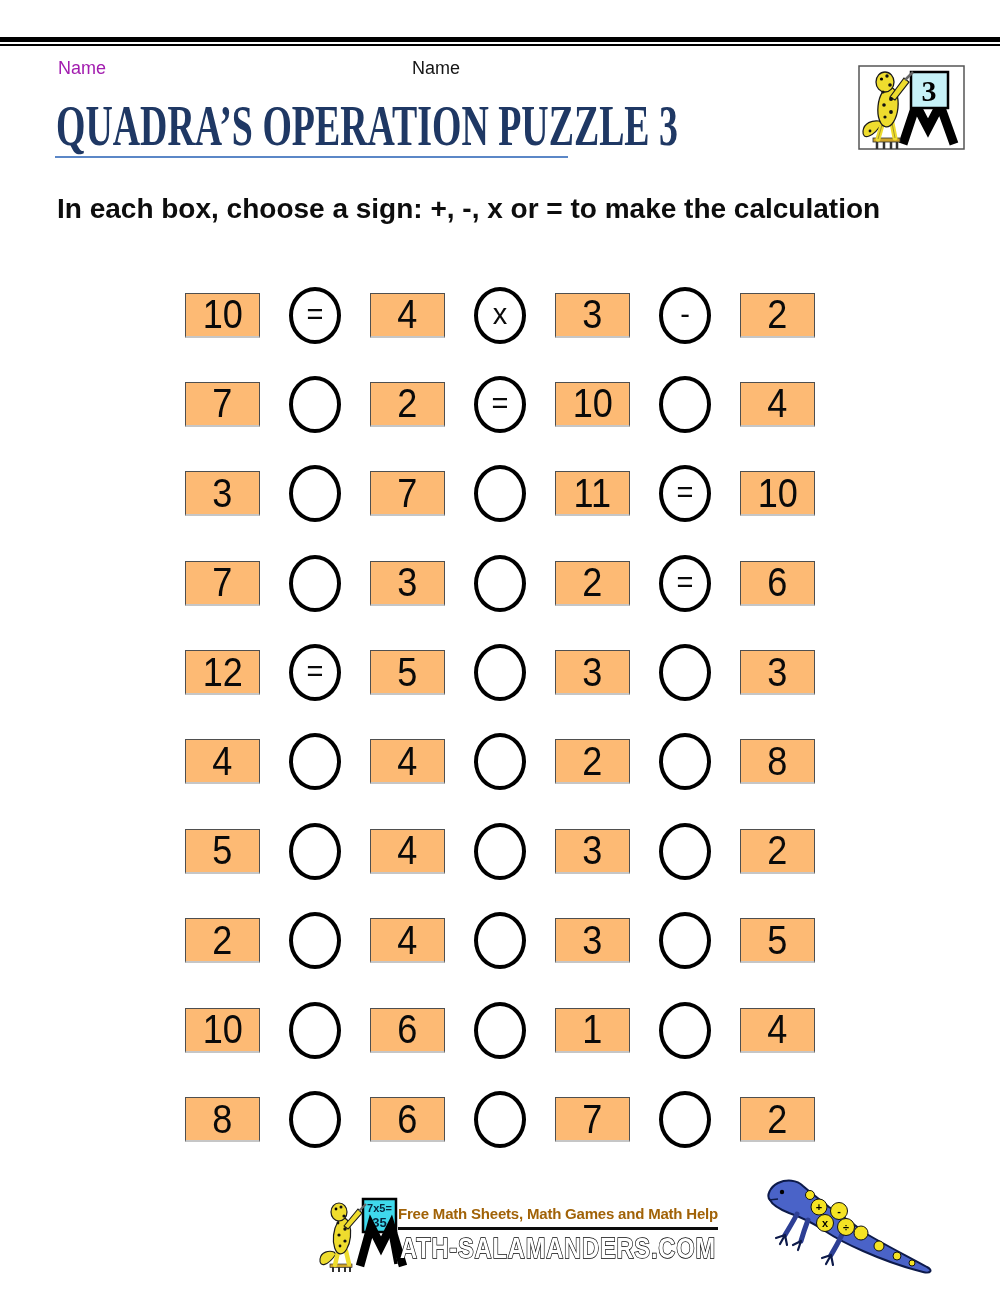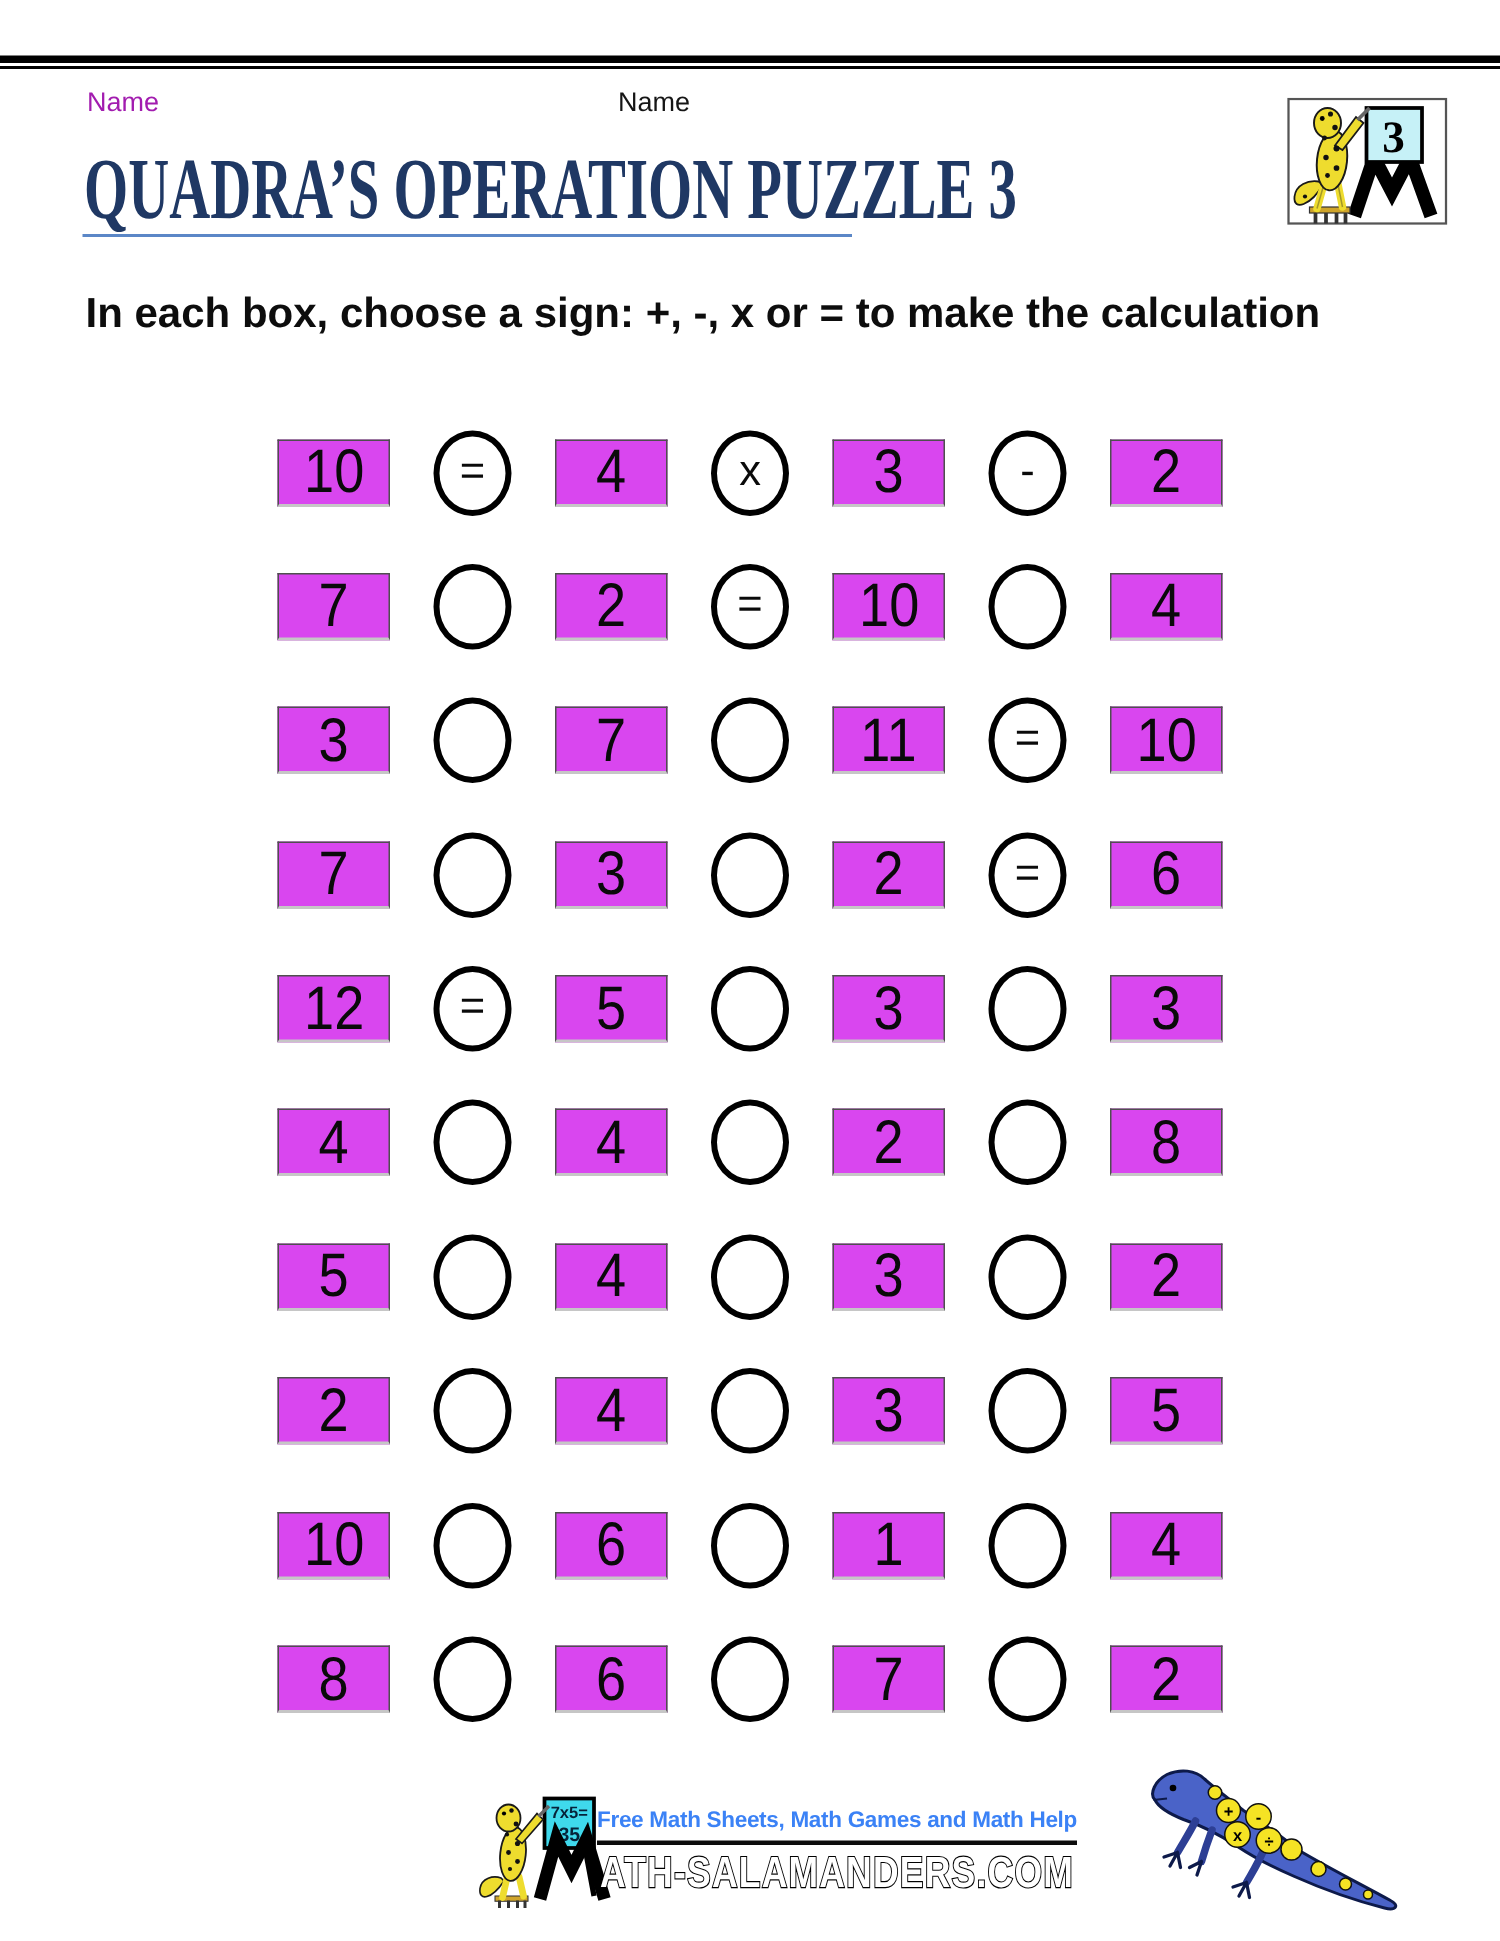--- a/index.html
+++ b/index.html
@@ -16,28 +16,28 @@
   .date-label{left:412px;top:58px;font-size:18px;color:#151515;}
 
   .title-svg{left:54px;top:94px;}
   .title-underline{left:55px;top:156px;width:513px;height:2px;background:#5b87c7;}
 
   .instructions{left:57px;top:186px;width:880px;font-size:28px;line-height:46px;color:#0d0d0d;font-weight:bold;}
 
   
   .grid{left:185px;top:286px;width:640px;}
   .prow{display:flex;align-items:center;gap:29px;height:58px;margin-bottom:31.4px;}
-  .nbox{width:75px;height:45px;background:#d946ef;border:1px solid #4f4f4f;border-bottom:2px solid #c6c6c6;
+  .nbox{width:75px;height:45px;background:#fdba74;border:1px solid #4f4f4f;border-bottom:2px solid #c6c6c6;
         display:flex;align-items:center;justify-content:center;font-size:41px;color:#0a0a0a;}
   .nbox>span{display:inline-block;transform:scaleX(.88);}
   .ocircle{width:52px;height:57px;border:4px solid #000;border-radius:50%;background:#fff;
            display:flex;align-items:center;justify-content:center;font-size:29px;color:#0a0a0a;padding-bottom:2px;}
 
   
-  .tagline{left:398px;top:1205px;width:320px;text-align:center;font-size:15px;font-weight:bold;color:#3b82f6;letter-spacing:-0.2px;}
+  .tagline{left:398px;top:1205px;width:320px;text-align:center;font-size:15px;font-weight:bold;color:#a16207;letter-spacing:-0.2px;}
   .footer-rule{left:398px;top:1227px;width:320px;height:3px;background:#0c0c0c;}
   .domain-svg{left:396px;top:1230px;}
   .sitelogo-svg{left:318px;top:1196px;}
   .corner-svg{left:858px;top:65px;}
   .bluesal-svg{left:760px;top:1166px;}
 </style>
 </head>
 <body>
 
 <div class="page">

